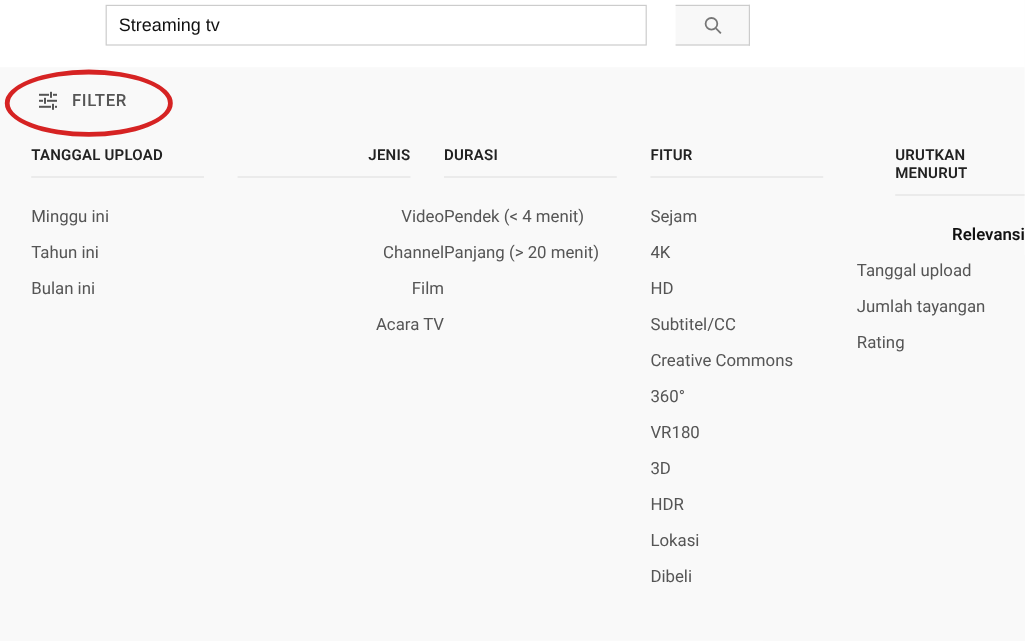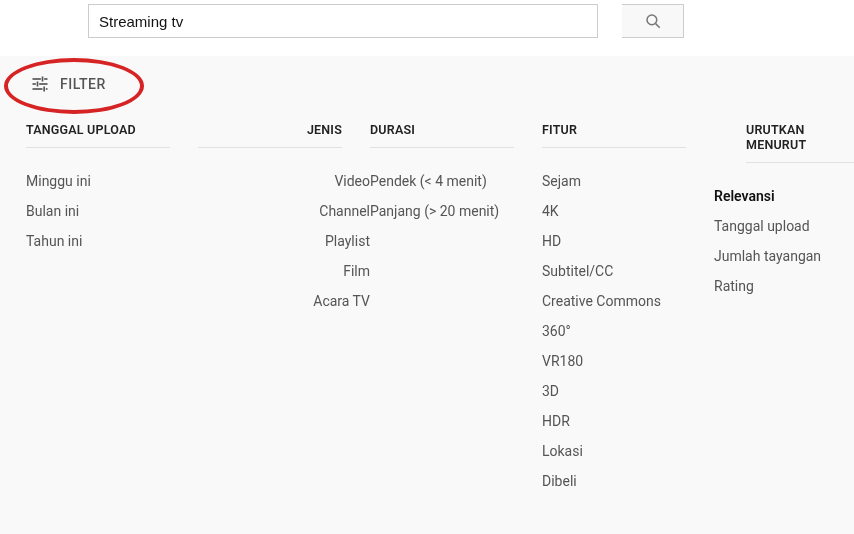--- a/index.html
+++ b/index.html
@@ -7,21 +7,21 @@
     font-family: Roboto, Arial, sans-serif;
     background: #fff;
     width: 854px;
     height: 534px;
     overflow: hidden;
     color: #333;
   }
   .search-bar {
     display: flex;
     margin: 4px 0 0 88px;
-    width: 596px;
+    width: 537px;
     height: 34px;
     gap: 24px;
   }
   .search-input {
     flex: 1;
     border: 1px solid #ccc;
     padding: 0 10px;
     font-size: 15px;
     color: #111;
     outline: none;
@@ -98,20 +98,21 @@
   .col.c4 .col-title { margin-right: 0; margin-left: 32px; }
   .item {
     font-size: 14px;
     color: #555;
     padding: 7px 0;
     cursor: pointer;
   }
   .item.bold {
     color: #111;
     font-weight: 600;
+    text-align: right;
   }
   .icon-svg { display: block; }
 </style>
 </head>
 <body>
 
 <div class="search-bar">
   <input class="search-input" value="Streaming tv" style="">
   <div class="search-btn">
     <svg class="icon-svg" width="18" height="18" viewBox="0 0 24 24" fill="none" stroke="#777" stroke-width="2">
@@ -138,28 +139,27 @@
           <rect x="16" y="15" width="2" height="6"></rect>
       </svg>
       <span class="filter-label">FILTER</span>
     </div>
   </div>
 
   <div class="columns" id="columns-root">
       <div class="col c0">
         <div class="col-title">TANGGAL UPLOAD</div>
         <div class="item">Minggu ini</div>
+        <div class="item">Tahun ini</div>
         <div class="item">Bulan ini</div>
-        <div class="item">Tahun ini</div>
       </div>
       <div class="col c1">
         <div class="col-title">JENIS</div>
         <div class="item">Video</div>
         <div class="item">Channel</div>
-        <div class="item">Playlist</div>
         <div class="item">Film</div>
         <div class="item">Acara TV</div>
       </div>
       <div class="col c2">
         <div class="col-title">DURASI</div>
         <div class="item">Pendek (&lt; 4 menit)</div>
         <div class="item">Panjang (&gt; 20 menit)</div>
       </div>
       <div class="col c3">
         <div class="col-title">FITUR</div>

